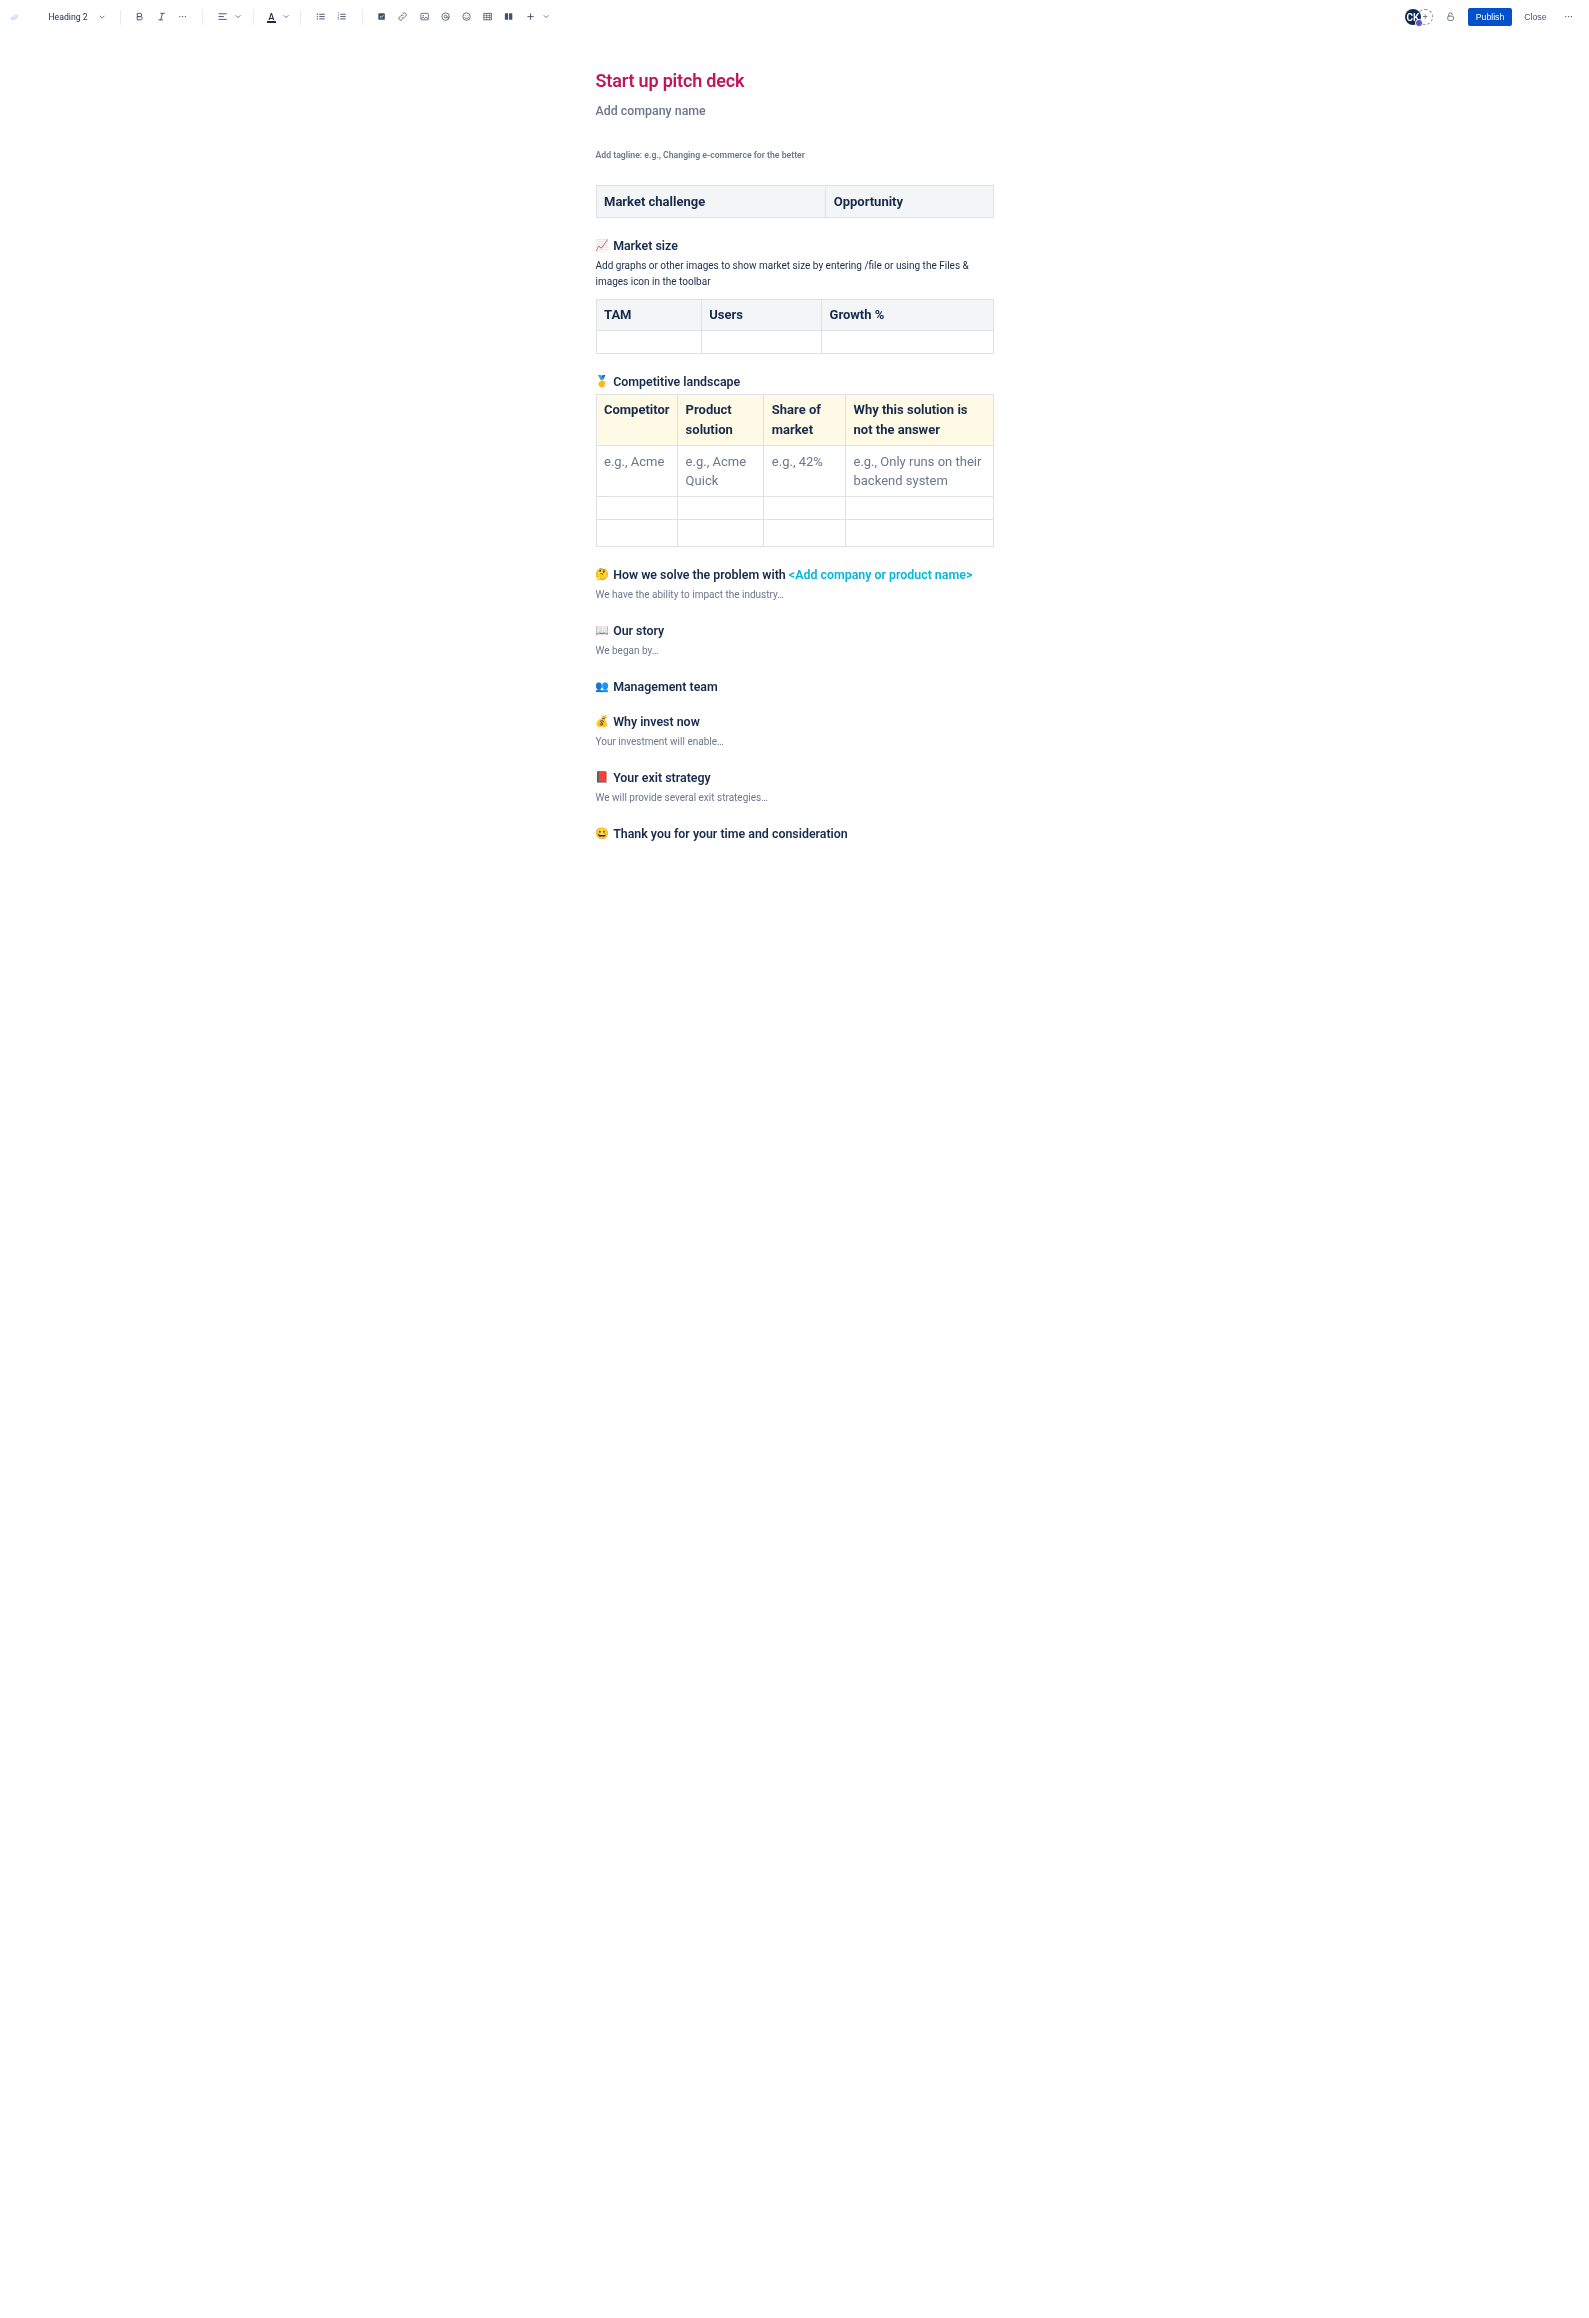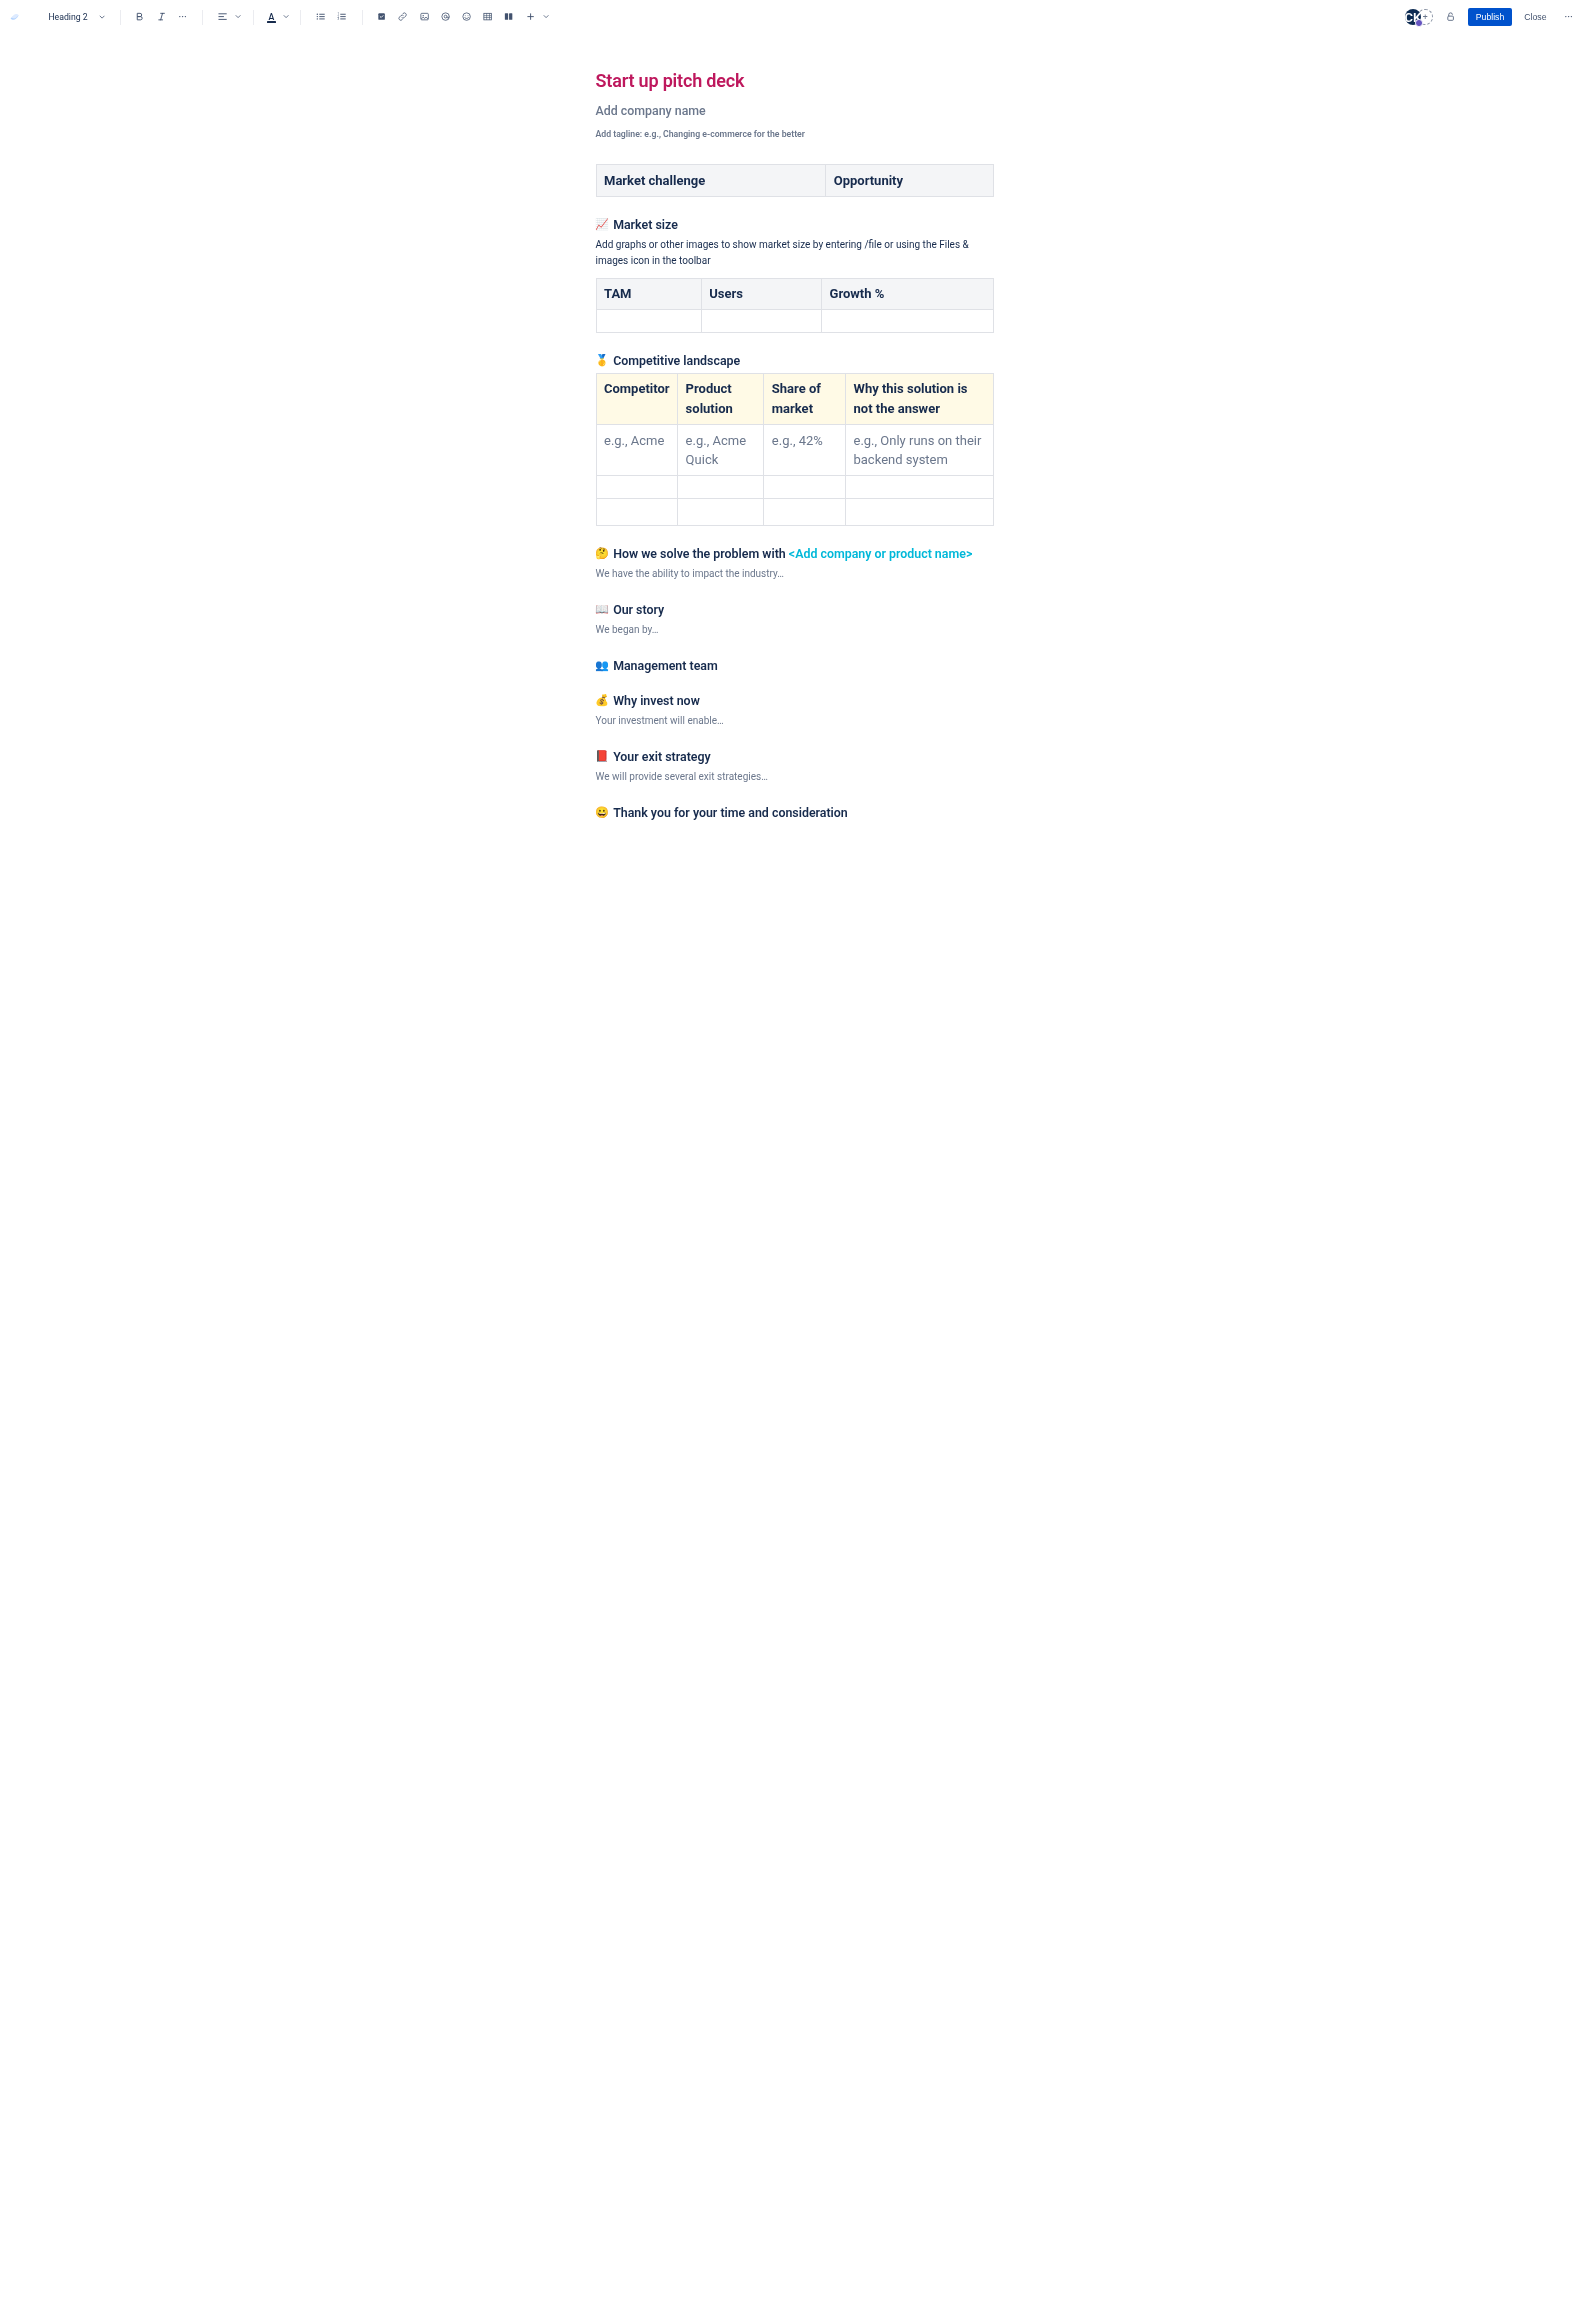--- a/index.html
+++ b/index.html
@@ -61,21 +61,21 @@
     font-weight:600;font-size:8.7px;color:#172B4D;
     line-height:1;
   }
   .color-swatch-underline {
     position:absolute;left:3.7px;right:3.7px;bottom:3.7px;height:1.9px;background:#172B4D;border-radius:0.6px;
   }
   .spacer { flex:1; }
   .avatar {
     width:16px;height:16px;border-radius:50%;background:#0d2b52;
     display:flex;align-items:center;justify-content:center;color:#fff;
-    font-size:13px;font-weight:600;position:relative;
+    font-size:10px;font-weight:600;position:relative;
   }
   .avatar-badge{
     position:absolute;right:-1.9px;bottom:-1.9px;width:7.5px;height:7.5px;border-radius:50%;
     background:#6554C0;border:1.2px solid #fff;
   }
   .invite-btn{
     width:16px;height:16px;border-radius:50%;border:0.6px dashed #8993a4;
     margin-left:-3.7px;background:#fff;display:flex;align-items:center;justify-content:center;
     color:#6B778C;font-size:8.7px;cursor:pointer;
   }
@@ -91,21 +91,21 @@
   
   .page {
     max-width: 472px;
     margin: 0 auto;
     padding: 25px 37px 50px;
   }
   h1.title{
     font-size:18px;font-weight:600;color:#be185d;margin:10px 0 12.4px;letter-spacing:-0.01em;
   }
   h2.subtitle{
-    font-size:12.4px;font-weight:500;color:#6B778C;margin:0 0 11px;
+    font-size:12.4px;font-weight:500;color:#6B778C;margin:0 0 32px;
   }
   p.tagline{
     font-size:8.7px;font-weight:600;color:#6B778C;margin:0 0 25px;
   }
   p.body{
     font-size:10px;color:#6B778C;margin:3.7px 0 13.7px;line-height:1.6;
   }
   h2.section{
     font-size:12.4px;font-weight:600;color:#172B4D;margin:20px 0 5px;
     display:flex;align-items:center;gap:3.7px;

